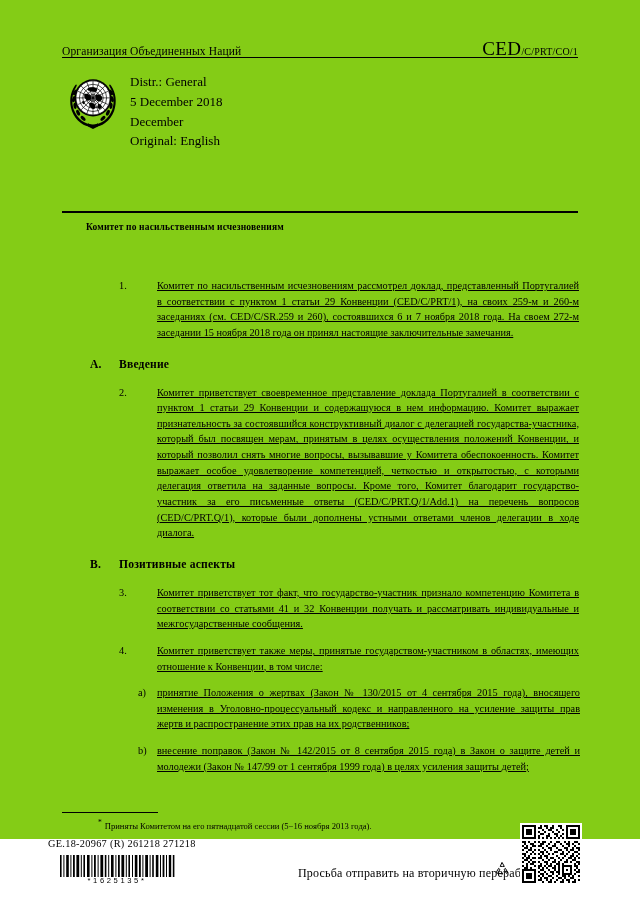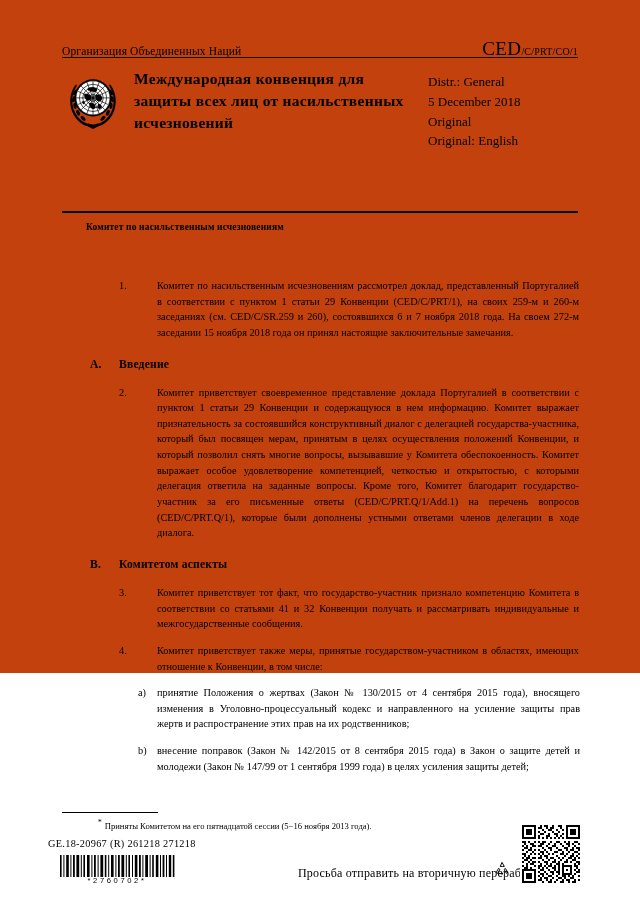--- a/index.html
+++ b/index.html
@@ -13,22 +13,22 @@
     position: relative;
     font-family: "Liberation Serif", "DejaVu Serif", serif;
     color: #000000;
     overflow: hidden;
   }
 
   .page {
     position: absolute;
     left: 0; top: 0;
     width: 640px;
-    height: 673px;
-    background: #c2410c;
+    height: 839px;
+    background: #84cc16;
   }
 
   
   .masthead {
     position: absolute;
     left: 62px;
     top: 38px;
     width: 516px;
   }
   .masthead-row {
@@ -135,20 +135,21 @@
     vertical-align: super;
     font-weight: normal;
   }
 
   p.para {
     margin: 0;
     font-size: 10.3px;
     line-height: 1.52;
     text-align: justify;
     text-indent: 0;
+    text-decoration: underline;
   }
   .para-wrap {
     margin-left: 57px;
     margin-right: 1px;
     display: flex;
   }
   .para-num {
     flex: 0 0 38px;
     font-size: 10.3px;
     line-height: 1.52;
@@ -319,26 +320,25 @@
             <path d="M36 39 C40 37 45 39 47 43 C48 47 45 50 42 49 C38 48 35 44 36 39 Z"></path>
             <path d="M55 40 C60 38 65 41 65 45 C65 49 61 52 57 50 C54 48 53 43 55 40 Z"></path>
             <path d="M44 53 C48 52 53 54 54 58 C55 62 51 64 48 62 C45 60 43 56 44 53 Z"></path>
             <path d="M58 55 C62 55 65 58 64 61 C62 64 58 63 57 60 Z"></path>
             <path d="M33 50 C36 50 38 53 36 55 C34 56 32 53 33 50 Z"></path>
           </g>
         </g>
       </svg>
     </div>
 
-    <div class="conv-title">Международная конвенция для защиты всех лиц от насильственных исчезновений</div>
 
     <div class="distr-block">
       <div>Distr.: General</div>
       <div>5 December 2018</div>
-      <div>Original</div>
+      <div>December</div>
       <div>Original: English</div>
     </div>
   </div>
 
   <div class="rule-thick"></div>
 
   <div class="committee">Комитет по насильственным исчезновениям</div>
 
   <div class="content">
 
@@ -365,21 +365,21 @@
       <div class="para-num">2.</div>
       <div class="para-body">
           <p class="para">Комитет приветствует своевременное представление доклада Португалией в соответствии с пунктом 1 статьи 29 Конвенции и содержащуюся в нем информацию. Комитет выражает признательность за состоявшийся конструктивный диалог с делегацией государства-участника, который был посвящен мерам, принятым в целях осуществления положений Конвенции, и который позволил снять многие вопросы, вызывавшие у Комитета обеспокоенность. Комитет выражает особое удовлетворение компетенцией, четкостью и открытостью, с которыми делегация ответила на заданные вопросы. Кроме того, Комитет благодарит государство-участник за его письменные ответы (CED/C/PRT.Q/1/Add.1) на перечень вопросов (CED/C/PRT.Q/1), которые были дополнены устными ответами членов делегации в ходе диалога.</p>
         </div>
     </div>
 
     <div class="sp-17"></div>
 
     <div class="sec-head">
       <div class="sec-letter">B.</div>
-      <div>Комитетом аспекты</div>
+      <div>Позитивные аспекты</div>
     </div>
 
     <div class="sp-14"></div>
 
     <div class="para-wrap">
       <div class="para-num">3.</div>
       <div class="para-body">
           <p class="para">Комитет приветствует тот факт, что государство-участник признало компетенцию Комитета в соответствии со статьями 41 и 32 Конвенции получать и рассматривать индивидуальные и межгосударственные сообщения.</p>
         </div>
     </div>
@@ -453,21 +453,21 @@
         <rect x="94.2" y="0" width="1.6" height="22"></rect>
         <rect x="97.8" y="0" width="2.6" height="22"></rect>
         <rect x="102" y="0" width="1" height="22"></rect>
         <rect x="104.6" y="0" width="1.8" height="22"></rect>
         <rect x="108" y="0" width="1" height="22"></rect>
         <rect x="110.8" y="0" width="2.4" height="22"></rect>
         <rect x="114.8" y="0" width="1.6" height="22"></rect>
       </g>
     </svg>
   </div>
-  <div class="barcode-text">*2760702*</div>
+  <div class="barcode-text">*1625135*</div>
 
   <div class="recycle-note">Просьба отправить на вторичную переработку</div>
 
   <div class="recycle-icon">
     <svg viewBox="0 0 24 24" width="18" height="18" aria-hidden="true">
       <g fill="none" stroke="#000" stroke-width="1.3" stroke-linejoin="round">
         <path d="M12 3.2 L15.1 8.6 L12.6 8.6 L9.6 8.6 Z"></path>
         <path d="M4.3 16.6 L7.4 11.2 L9.2 12.6 L6.2 17.8 Z"></path>
         <path d="M19.7 16.6 L16.6 11.2 L14.8 12.6 L17.8 17.8 Z"></path>
         <path d="M6.4 18.2 L12.5 18.2"></path>

